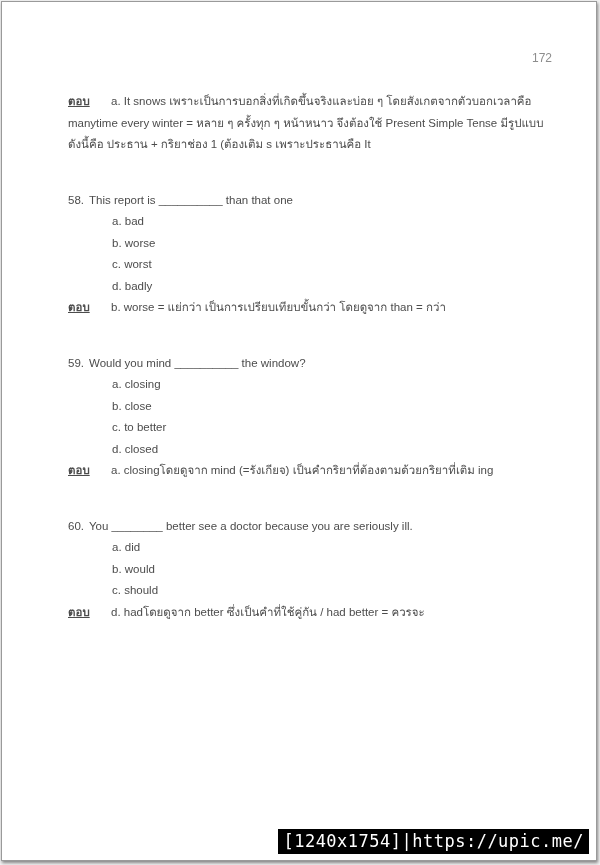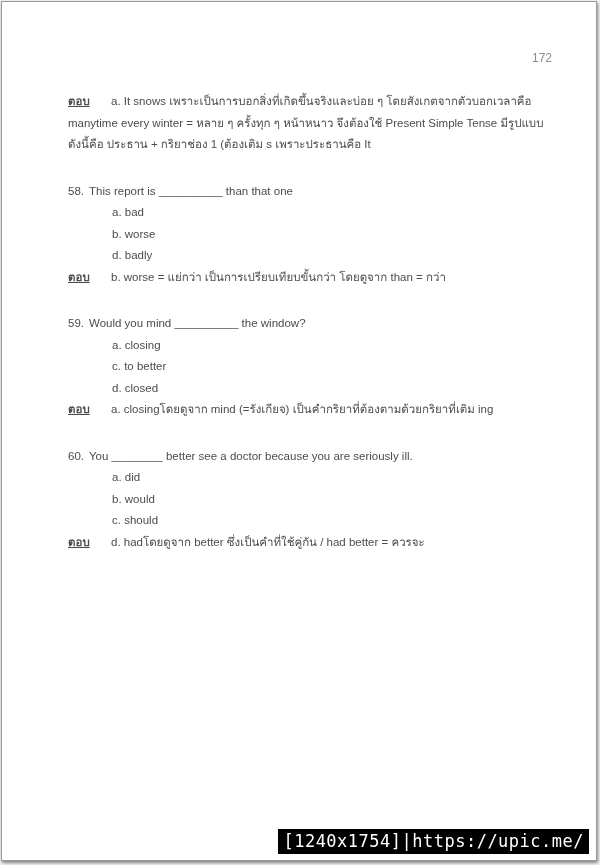--- a/index.html
+++ b/index.html
@@ -31,21 +31,21 @@
     font-size:11.5px;
   }
   .line { line-height:21.5px; }
   .intro { line-height:21.5px; }
   .ans-label {
     display:inline-block;
     width:43px;
     font-weight:bold;
   }
   .ans-label .u { text-decoration:underline; }
-  .question { margin-top:25px; }
+  .question { margin-top:34px; }
   .q-number { margin-right:5px; }
   .choice { padding-left:44px; }
   .answer-line { display:flex; }
   .answer-line .ans-label { flex:0 0 43px; }
   .answer-text { flex:1; }
   .watermark-badge {
     position:absolute;
     right:7px; bottom:6px;
     background:#000000;
     color:#ffffff;
@@ -63,30 +63,32 @@
   <div class="page-number">172</div>
 
   <div class="content">
 
     <p class="intro"><span class="ans-label"><span class="u">ตอบ</span></span><span>a. It snows เพราะเป็นการบอกสิ่งที่เกิดขึ้นจริงและบ่อย ๆ โดยสังเกตจากตัวบอกเวลาคือ manytime every winter = หลาย ๆ ครั้งทุก ๆ หน้าหนาว จึงต้องใช้ Present Simple Tense มีรูปแบบดังนี้คือ ประธาน + กริยาช่อง 1 (ต้องเติม s เพราะประธานคือ It</span></p>
 
     <div class="question">
       <div class="line"><span class="q-number">58.</span><span>This report is __________ than that one</span></div>
       <div class="line choice">a. bad</div>
       <div class="line choice">b. worse</div>
+      <div class="line choice">c. worst</div>
       <div class="line choice">d. badly</div>
       <div class="line answer-line">
           <span class="ans-label"><span class="u">ตอบ</span></span>
           <span class="answer-text">b. worse = แย่กว่า เป็นการเปรียบเทียบขั้นกว่า โดยดูจาก than = กว่า</span>
         </div>
     </div>
 
     <div class="question">
       <div class="line"><span class="q-number">59.</span><span>Would you mind __________ the window?</span></div>
       <div class="line choice">a. closing</div>
+      <div class="line choice">b. close</div>
       <div class="line choice">c. to better</div>
       <div class="line choice">d. closed</div>
       <div class="line answer-line">
           <span class="ans-label"><span class="u">ตอบ</span></span>
           <span class="answer-text">a. closingโดยดูจาก mind (=รังเกียจ) เป็นคำกริยาที่ต้องตามด้วยกริยาที่เติม ing</span>
         </div>
     </div>
 
     <div class="question">
       <div class="line"><span class="q-number">60.</span><span>You ________ better see a doctor because you are seriously ill.</span></div>

